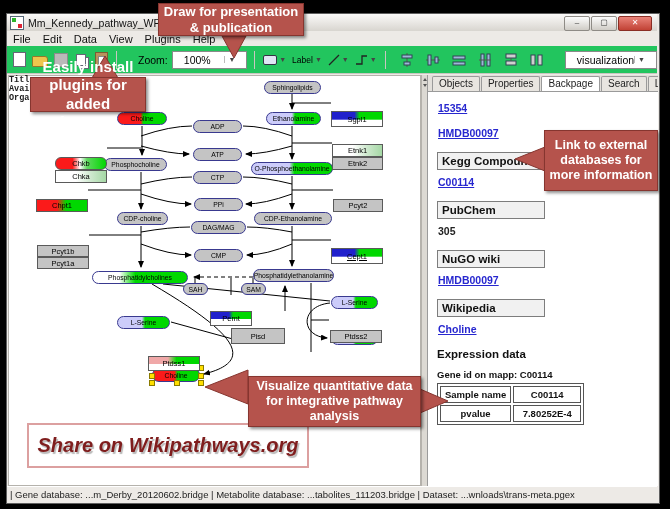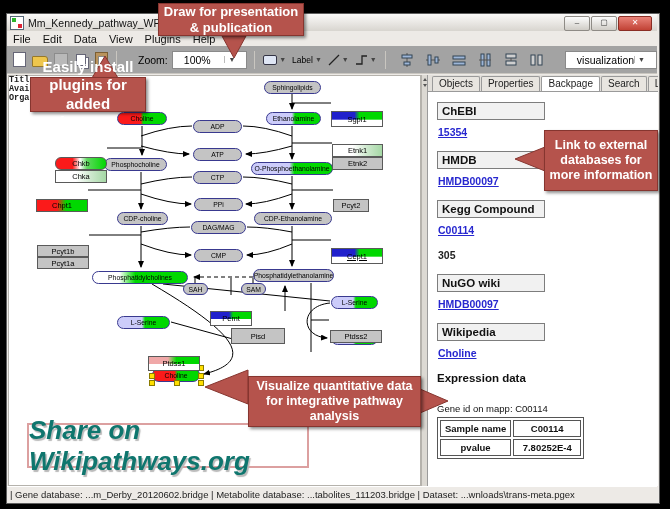--- a/index.html
+++ b/index.html
@@ -14,21 +14,21 @@
   #app-icon{width:12px;height:12px;margin:0 4px 0 3px;background:#fff;border:1px solid #567;position:relative;}
   #app-icon:before{content:"";position:absolute;left:1px;top:1px;width:4px;height:4px;background:#2db52d;}
   #app-icon:after{content:"";position:absolute;right:1px;bottom:1px;width:4px;height:4px;background:#d23;}
   #winbtns{position:absolute;right:5px;top:2px;display:flex;gap:1px;}
   .wbtn{width:24px;height:13px;border:1px solid #8e8b86;border-radius:2px;background:linear-gradient(#fdfdfd,#cfccc6);
         font-size:8px;line-height:12px;text-align:center;color:#333;}
   .wbtn.close{width:32px;background:linear-gradient(#e98379,#c14235);color:#fff;border-color:#8a2d24;}
   #menubar{left:7px;top:31px;width:650px;height:15px;background:#edeae6;display:flex;align-items:center;
            font-size:11px;color:#111;}
   .menu-item{padding:0 6px;}
-  #toolbar{left:7px;top:46px;width:650px;height:28px;background:#a3a3a3;border-bottom:1px solid #c9c6c0;
+  #toolbar{left:7px;top:46px;width:650px;height:28px;background:#22c55e;border-bottom:1px solid #c9c6c0;
            display:flex;align-items:center;gap:4px;padding-left:4px;box-sizing:border-box;font-size:10.5px;}
   .tbtn{width:18px;height:18px;display:flex;align-items:center;justify-content:center;border:1px solid transparent;}
   .tsep{width:1px;height:18px;background:#c9c6c0;margin:0 3px;}
   .combo{background:#fff;border:1px solid #8a8a8a;height:16px;display:flex;align-items:center;
          font-size:10.5px;padding:0 11px;position:relative;}
   .combo .car{margin-left:auto;font-size:7px;color:#444;border-left:1px solid #bbb;padding-left:3px;}
   .drop-car{font-size:7px;color:#444;margin-left:2px;}
   
   .ic-new{width:11px;height:13px;background:#fff;border:1px solid #667;}
   .ic-open{width:14px;height:9px;background:#eec64d;border:1px solid #96782a;border-radius:1px 3px 1px 1px;margin-top:3px;}
@@ -68,35 +68,35 @@
   .tab{font-size:10px;padding:1px 6px 0;border:1px solid #9a9a9a;border-bottom:none;background:#e8e5e0;
        margin-right:1px;border-radius:2px 2px 0 0;color:#222;white-space:nowrap;}
   .tab.active{background:#fff;font-size:10px;position:relative;z-index:2;}
   #panel-content{padding:10px 0 0 9px;}
   .sec-header{width:108px;border:1px solid #7d7d7d;background:#f1f1f1;font-weight:bold;font-size:11.5px;
               padding:2px 4px;box-sizing:border-box;margin-bottom:6px;color:#111;}
   .sec-value{font-size:10.5px;font-weight:bold;margin:0 0 13px 1px;}
   .sec-value a{color:#2727cf;}
   .sec-value.plain{color:#222;text-decoration:none;font-weight:bold;}
   #expr-title{font-weight:bold;font-size:11.5px;margin:4px 0 0 0;color:#111;}
-  #gene-id-line{font-weight:normal;font-size:9.5px;margin:19px 0 3px 0;color:#111;}
+  #gene-id-line{font-weight:bold;font-size:9.5px;margin:9px 0 3px 0;color:#111;}
   #expr-table{border-collapse:separate;border-spacing:2px;border:1px solid #555;background:#fff;}
   #expr-table td{border:1px solid #555;font-size:9.5px;font-weight:bold;text-align:center;
                  padding:1px 4px;min-width:58px;height:13px;color:#111;}
   
   #statusbar{left:7px;top:486px;width:650px;height:15px;background:#edeae6;border-top:1px solid #fff;
              font-size:9.5px;color:#222;display:flex;align-items:center;padding-left:3px;box-sizing:border-box;}
   
   .callout{background:#b5534c;border:1px solid #86352f;color:#fff;font-weight:bold;text-align:center;
            box-shadow:2px 2px 3px rgba(0,0,0,.45);display:flex;align-items:center;justify-content:center;
            line-height:1.22;padding:2px 4px;box-sizing:border-box;z-index:30;}
   #callout-arrows{left:0;top:0;width:670px;height:509px;pointer-events:none;z-index:29;}
   #share-banner{left:27px;top:423px;width:278px;height:41px;background:#fff;border:2px solid #dca0a0;
                 display:flex;align-items:center;justify-content:center;z-index:25;}
-  #share-banner span{font-style:italic;font-weight:bold;font-size:26px;color:#0f766e;
+  #share-banner span{font-style:italic;font-weight:bold;font-size:20px;color:#7f1d1d;
                      text-shadow:1.5px 1.5px 1px #b9b9b9;}
 </style>
 </head>
 <body>
 
 <div class="abs" id="window"></div>
 
 <div class="abs" id="titlebar">
   <span id="app-icon"></span>
   <span>Mm_Kennedy_pathway_WP1771_45176.gp</span>
@@ -354,21 +354,21 @@
     </div>
     <div class="pnode gbox g-topblue" style="left: 331px; top: 95px; width: 52px; height: 16px; pointer-events: auto;">
       <span>Sgpl1</span>
     </div>
     <div class="pnode gbox g-palegreen" style="left: 332px; top: 128px; width: 51px; height: 13px; pointer-events: auto;">
       <span>Etnk1</span>
     </div>
     <div class="pnode gbox g-gray" style="left: 332px; top: 141px; width: 51px; height: 13px; pointer-events: auto;">
       <span>Etnk2</span>
     </div>
-    <div class="pnode gbox g-gray" style="left: 333px; top: 183px; width: 36px; height: 13px; pointer-events: auto;">
+    <div class="pnode gbox g-gray" style="left: 333px; top: 183px; width: 50px; height: 13px; pointer-events: auto;">
       <span>Pcyt2</span>
     </div>
     <div class="pnode gbox g-topblue" style="left: 331px; top: 232px; width: 52px; height: 16px; pointer-events: auto; text-decoration: underline;">
       <span>Cept1</span>
     </div>
     <div class="pnode gbox g-topblue" style="left: 210px; top: 295px; width: 42px; height: 15px; pointer-events: auto;">
       <span>Pemt</span>
     </div>
     <div class="pnode gbox g-gray" style="left: 231px; top: 312px; width: 54px; height: 16px; pointer-events: auto;">
       <span>Pisd</span>
@@ -384,26 +384,25 @@
 <div class="abs" id="sidepanel">
   <div id="tabsrow">
       <span class="tab">Objects</span>
       <span class="tab">Properties</span>
       <span class="tab active">Backpage</span>
       <span class="tab">Search</span>
       <span class="tab">Legend</span>
     </div>
   <div id="panel-content">
     <div id="sections">
-        <div class="sec-header">ChEBI</div>
         <div class="sec-value"><a href="#">15354</a></div>
-        <div class="sec-header">HMDB</div>
         <div class="sec-value"><a href="#">HMDB00097</a></div>
         <div class="sec-header">Kegg Compound</div>
         <div class="sec-value"><a href="#">C00114</a></div>
+        <div class="sec-header">PubChem</div>
         <div class="sec-value plain">305</div>
         <div class="sec-header">NuGO wiki</div>
         <div class="sec-value"><a href="#">HMDB00097</a></div>
         <div class="sec-header">Wikipedia</div>
         <div class="sec-value"><a href="#">Choline</a></div>
       </div>
     <div id="expr-title">Expression data</div>
     <div id="gene-id-line">Gene id on mapp: C00114</div>
     <table id="expr-table">
         <tbody>

